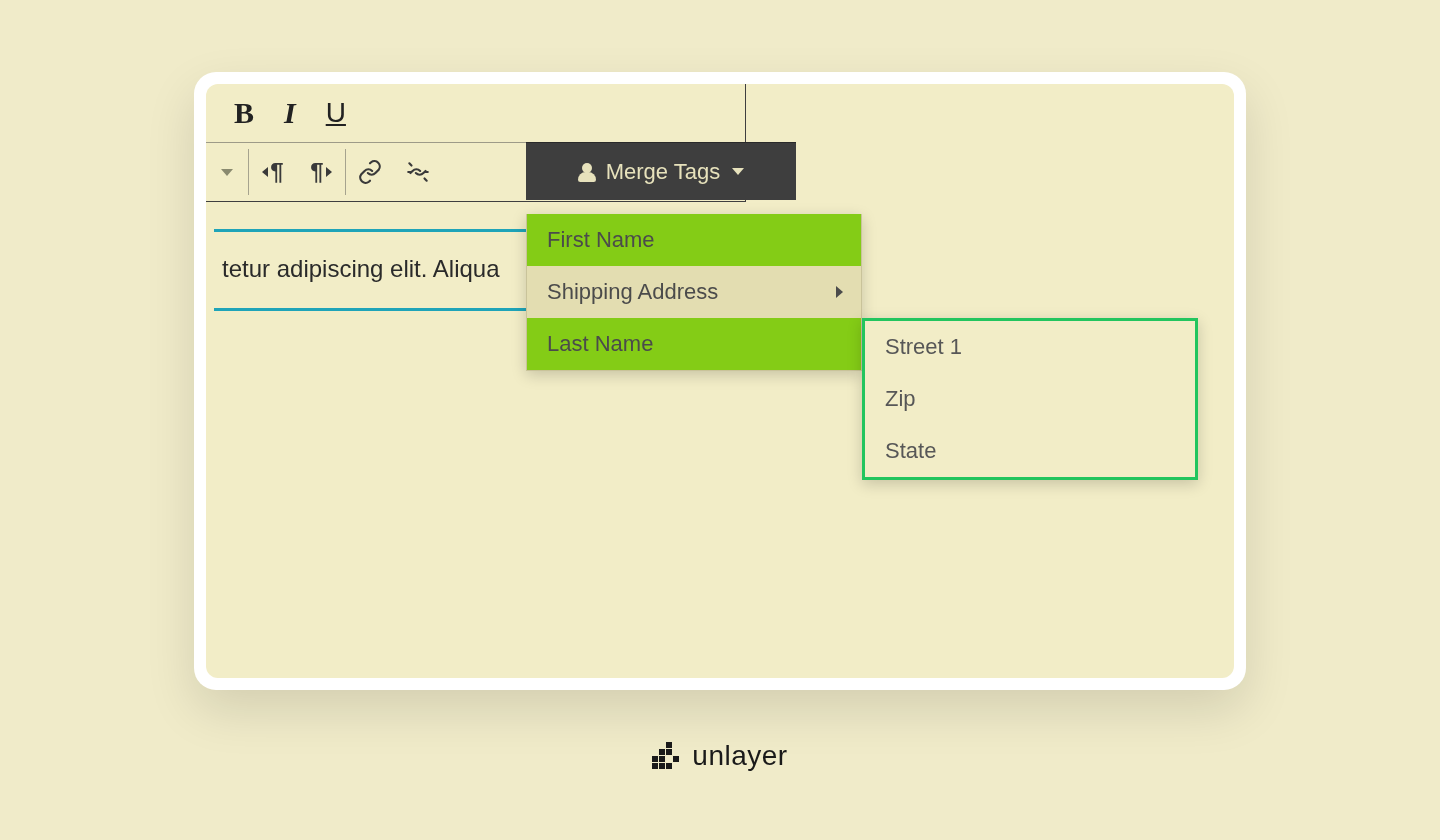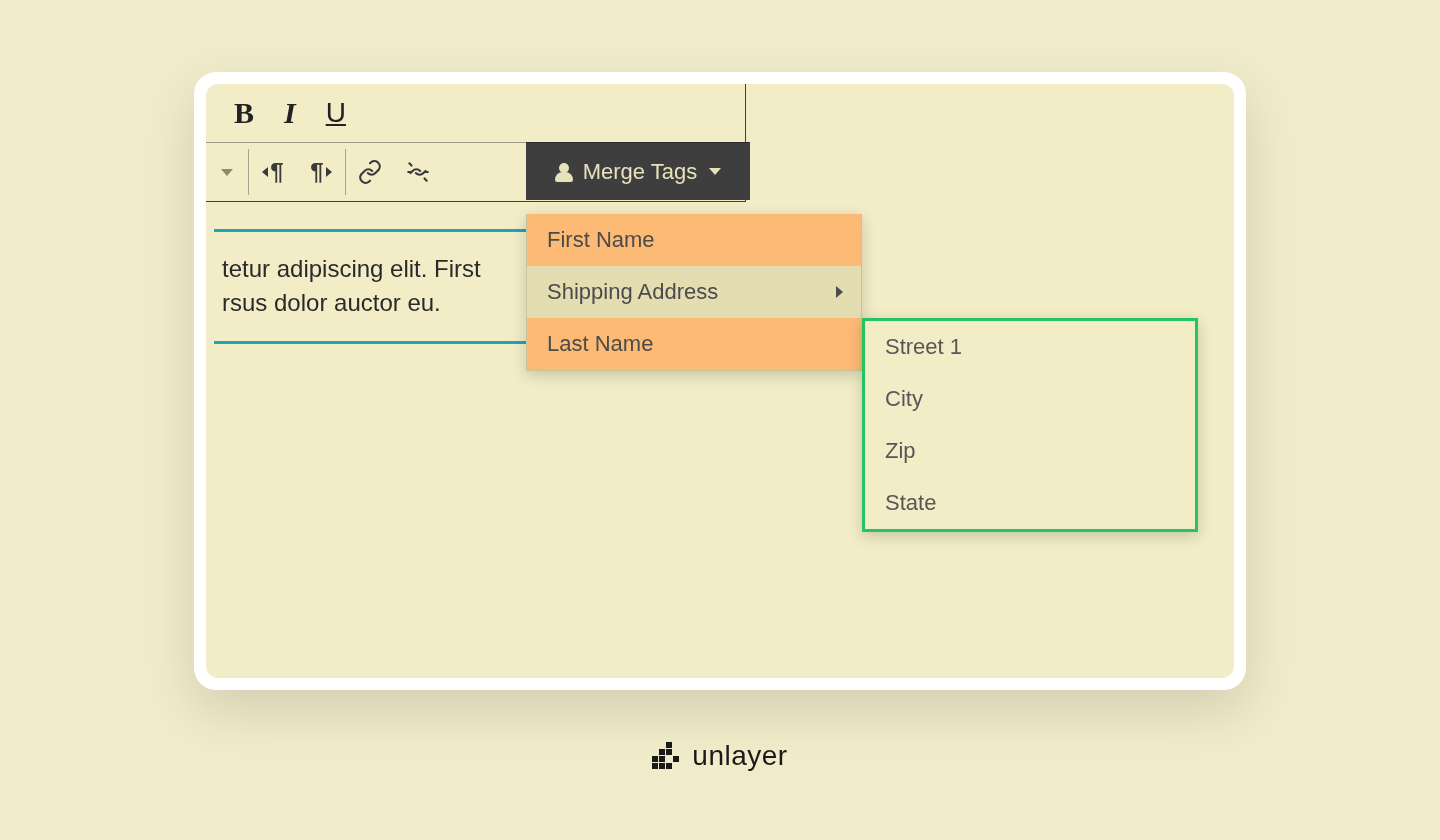--- a/index.html
+++ b/index.html
@@ -72,21 +72,21 @@
     }
     .fmt-b { font-family: Georgia, serif; font-weight: 700; font-size: 30px; color:#222; }
     .fmt-i { font-family: Georgia, serif; font-style: italic; font-weight: 700; font-size: 30px; color:#222; }
     .fmt-u { font-family: Arial, sans-serif; text-decoration: underline; font-size: 28px; color:#222; }
 
     .merge-btn {
       position: absolute;
       left: 320px;
       top: 58px;
       height: 58px;
-      width: 224px;
+      width: 270px;
       background: #3e3e3e;
       color: #e7e2bc;
       display: flex;
       align-items: center;
       justify-content: center;
       gap: 10px;
       font-size: 22px;
       border-top: 1px solid #2a2a2a;
     }
     .merge-btn .caret {
@@ -131,21 +131,21 @@
       color: #2a2a2a;
       line-height: 1.4;
       white-space: nowrap;
     }
 
     .dropdown1 {
       position: absolute;
       left: 320px;
       top: 130px;
       width: 336px;
-      background: #fdba74;
+      background: #84cc16;
       box-shadow: 0 4px 14px rgba(0,0,0,0.18);
       border: 1px solid #c9c39a;
       border-top: none;
     }
     .dd-item {
       height: 52px;
       display: flex;
       align-items: center;
       padding: 0 20px;
       font-size: 22px;
@@ -271,45 +271,41 @@
       </div>
     </div>
 
     <div class="merge-btn">
       <span class="person-icon"></span>
       <span>Merge Tags</span>
       <span class="caret"></span>
     </div>
 
     <div class="content">
-      <p>tetur adipiscing elit. First</p>
-      <p>rsus dolor auctor eu.</p>
+      <p>tetur adipiscing elit. Aliqua</p>
     </div>
 
     <div class="dropdown1">
       <div class="dd-item">
         <span>First Name</span>
       </div>
       <div class="dd-item hover">
         <span>Shipping Address</span>
         <span class="arrow"></span>
       </div>
       <div class="dd-item">
         <span>Last Name</span>
       </div>
     </div>
 
     <div class="dropdown2">
       <div class="dd-item">
         <span>Street 1</span>
       </div>
       <div class="dd-item">
-        <span>City</span>
-      </div>
-      <div class="dd-item">
         <span>Zip</span>
       </div>
       <div class="dd-item">
         <span>State</span>
       </div>
     </div>
 
   </div>
 </div>
 

